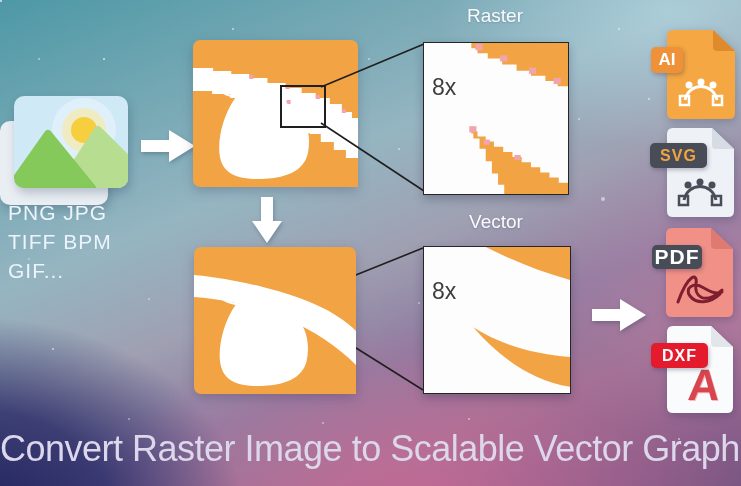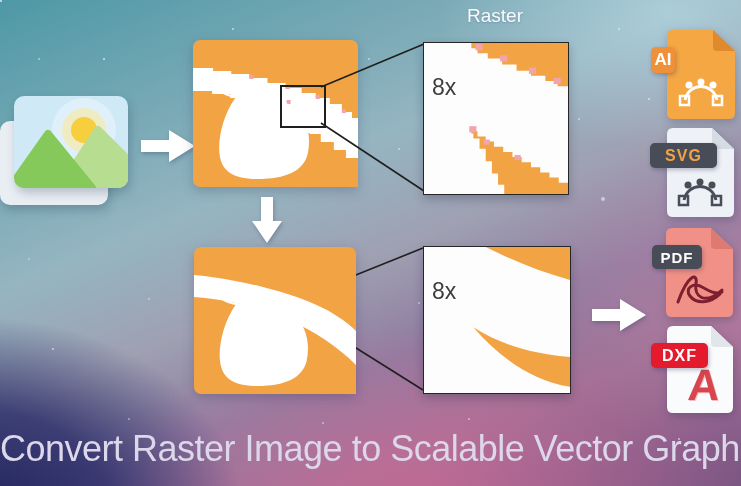--- a/index.html
+++ b/index.html
@@ -46,23 +46,23 @@
   .callout svg{position:absolute;left:0;top:0;width:100%;height:100%;}
   .zoomfactor{position:absolute;left:8px;top:5px;color:#3e3e3e;font-size:23px;margin-top:26px;}
   .panel-label{color:#fafafd;font-size:19px;text-align:center;text-shadow:0 1px 2px rgba(40,60,90,.25);}
   .label1{left:423px;top:5px;width:144px;}
   .label2{left:423px;top:211px;width:146px;}
   .arrow{filter:drop-shadow(1px 2px 2px rgba(30,50,80,.3));}
   
   .page{filter:drop-shadow(1px 3px 5px rgba(40,40,80,.28));}
   .badge{display:flex;align-items:center;justify-content:center;border-radius:5px;font-weight:bold;
     box-shadow:1px 2px 4px rgba(40,40,80,.3);}
-  .badge-ai{left:651px;top:47px;width:24px;height:26px;background:#ef9138;color:#fff;font-size:17px;}
-  .badge-svg{left:650px;top:143px;width:67px;height:25px;background:var(--badge-dark);color:var(--orange);font-size:16px;letter-spacing:1px;}
-  .badge-pdf{left:652px;top:245px;width:50px;height:24px;background:var(--badge-dark);color:#fff;font-size:15px;letter-spacing:1px;}
+  .badge-ai{left:651px;top:47px;width:32px;height:26px;background:#ef9138;color:#fff;font-size:17px;}
+  .badge-svg{left:650px;top:143px;width:57px;height:25px;background:var(--badge-dark);color:var(--orange);font-size:16px;letter-spacing:1px;}
+  .badge-pdf{left:652px;top:245px;width:50px;height:24px;background:var(--badge-dark);color:#fff;font-size:21px;letter-spacing:1px;}
   .badge-dxf{left:651px;top:343px;width:57px;height:25px;background:var(--badge-red);color:#fff;font-size:16px;letter-spacing:1px;}
   .dxf-a{left:688px;top:360px;font-size:44px;font-weight:bold;color:var(--dxf-a-red);transform:skewX(-4deg);
     text-shadow:1px 1px 0 #f3b9be;}
   .title{left:0;top:428px;width:741px;text-align:center;white-space:nowrap;color:var(--title-text);
     font-size:36px;letter-spacing:-0.5px;}
   .lines-overlay{left:0;top:0;width:741px;height:486px;pointer-events:none;}
 </style>
 </head>
 <body>
 
@@ -72,20 +72,25 @@
   <div class="abs back-card"></div>
   <div class="abs front-card">
     <svg width="114" height="92" viewBox="0 0 114 92">
       <rect width="114" height="92" fill="#cfe9f7"></rect>
       <circle cx="70" cy="34" r="32" fill="#ffffff" opacity="0.35"></circle>
       <circle cx="70" cy="34" r="22" fill="#f9e9a0" opacity="0.6"></circle>
       <circle cx="70" cy="34" r="13" fill="#f6ce3e"></circle>
       <path d="M46,92 L84,34 L116,66 L116,92 Z" fill="#b7dd90" stroke="#b7dd90" stroke-width="8" stroke-linejoin="round"></path>
       <path d="M-4,92 L34,38 L78,92 Z" fill="#86c95b" stroke="#86c95b" stroke-width="8" stroke-linejoin="round"></path>
     </svg>
+  </div>
+  <div class="abs formats">
+    <div>PNG JPG</div>
+    <div>TIFF BPM</div>
+    <div>GIF...</div>
   </div>
 
   <svg class="abs arrow" style="left:141px;top:128px" width="54" height="36" viewBox="0 0 54 36">
     <path d="M0,12 H28 V2 L54,18 L28,34 V24 H0 Z" fill="#ffffff"></path>
   </svg>
 
   <svg class="abs raster-img" viewBox="0 0 164 147" preserveAspectRatio="none">
     <rect width="164" height="147" rx="7" fill="var(--orange)"></rect>
     <path d="M0,28 H20 V31 H38 V34 H56 V38 H74 V43 H92 V48 H108 V53 H122 V58 H136 V64 H148 V72 H158 V78 H164 L164,118 H152 V110 H140 V102 H127 V94 H113 V86 H99 V78 H85 V71 H69 V64 H53 V58 H37 V54 H19 V51 H0 Z" fill="#ffffff"></path>
     <path d="M93,64 V72 H98 V79 H103 V86 H109 V93 H116 V100 H123 V107 H131 V114 H139 V121 H147 V128 H155 V134 H164 V147 H119 V138 H114 V126 H109 V114 H105 V102 H101 V90 H97 V78 H93 Z" fill="var(--orange)"></path>
@@ -127,20 +132,21 @@
       <rect x="102" y="24" width="7" height="6" fill="var(--pixel-pink)"></rect>
       <rect x="126" y="34" width="7" height="6" fill="var(--pixel-pink)"></rect>
       <path d="M46,86 H52 V91 H60 V96 H68 V101 H77 V106 H86 V111 H95 V116 H104 V121 H113 V126 H122 V131 H131 V136 H140 V147 H78 V138 H72 V127 H66 V115 H60 V103 H54 V93 H48 V88 H46 Z" fill="var(--orange)"></path>
       <rect x="44" y="81" width="7" height="6" fill="var(--pixel-pink)"></rect>
       <rect x="58" y="94" width="6" height="5" fill="var(--pixel-pink)"></rect>
       <rect x="88" y="109" width="6" height="5" fill="var(--pixel-pink)"></rect>
     </svg>
     <div class="zoomfactor">8x</div>
   </div>
 
+  <div class="abs panel-label label2">Vector</div>
   <div class="abs callout callout2">
     <svg viewBox="0 0 142 142" preserveAspectRatio="none">
       <path d="M60,0 H142 V32 C112,24 84,12 60,0 Z" fill="var(--orange)"></path>
       <path d="M48,78 C76,96 108,104 142,107 L142,136 C104,130 72,106 48,78 Z" fill="var(--orange)"></path>
     </svg>
     <div class="zoomfactor">8x</div>
   </div>
 
   <svg class="abs arrow" style="left:592px;top:297px" width="54" height="36" viewBox="0 0 54 36">
     <path d="M0,12 H28 V2 L54,18 L28,34 V24 H0 Z" fill="#ffffff"></path>

